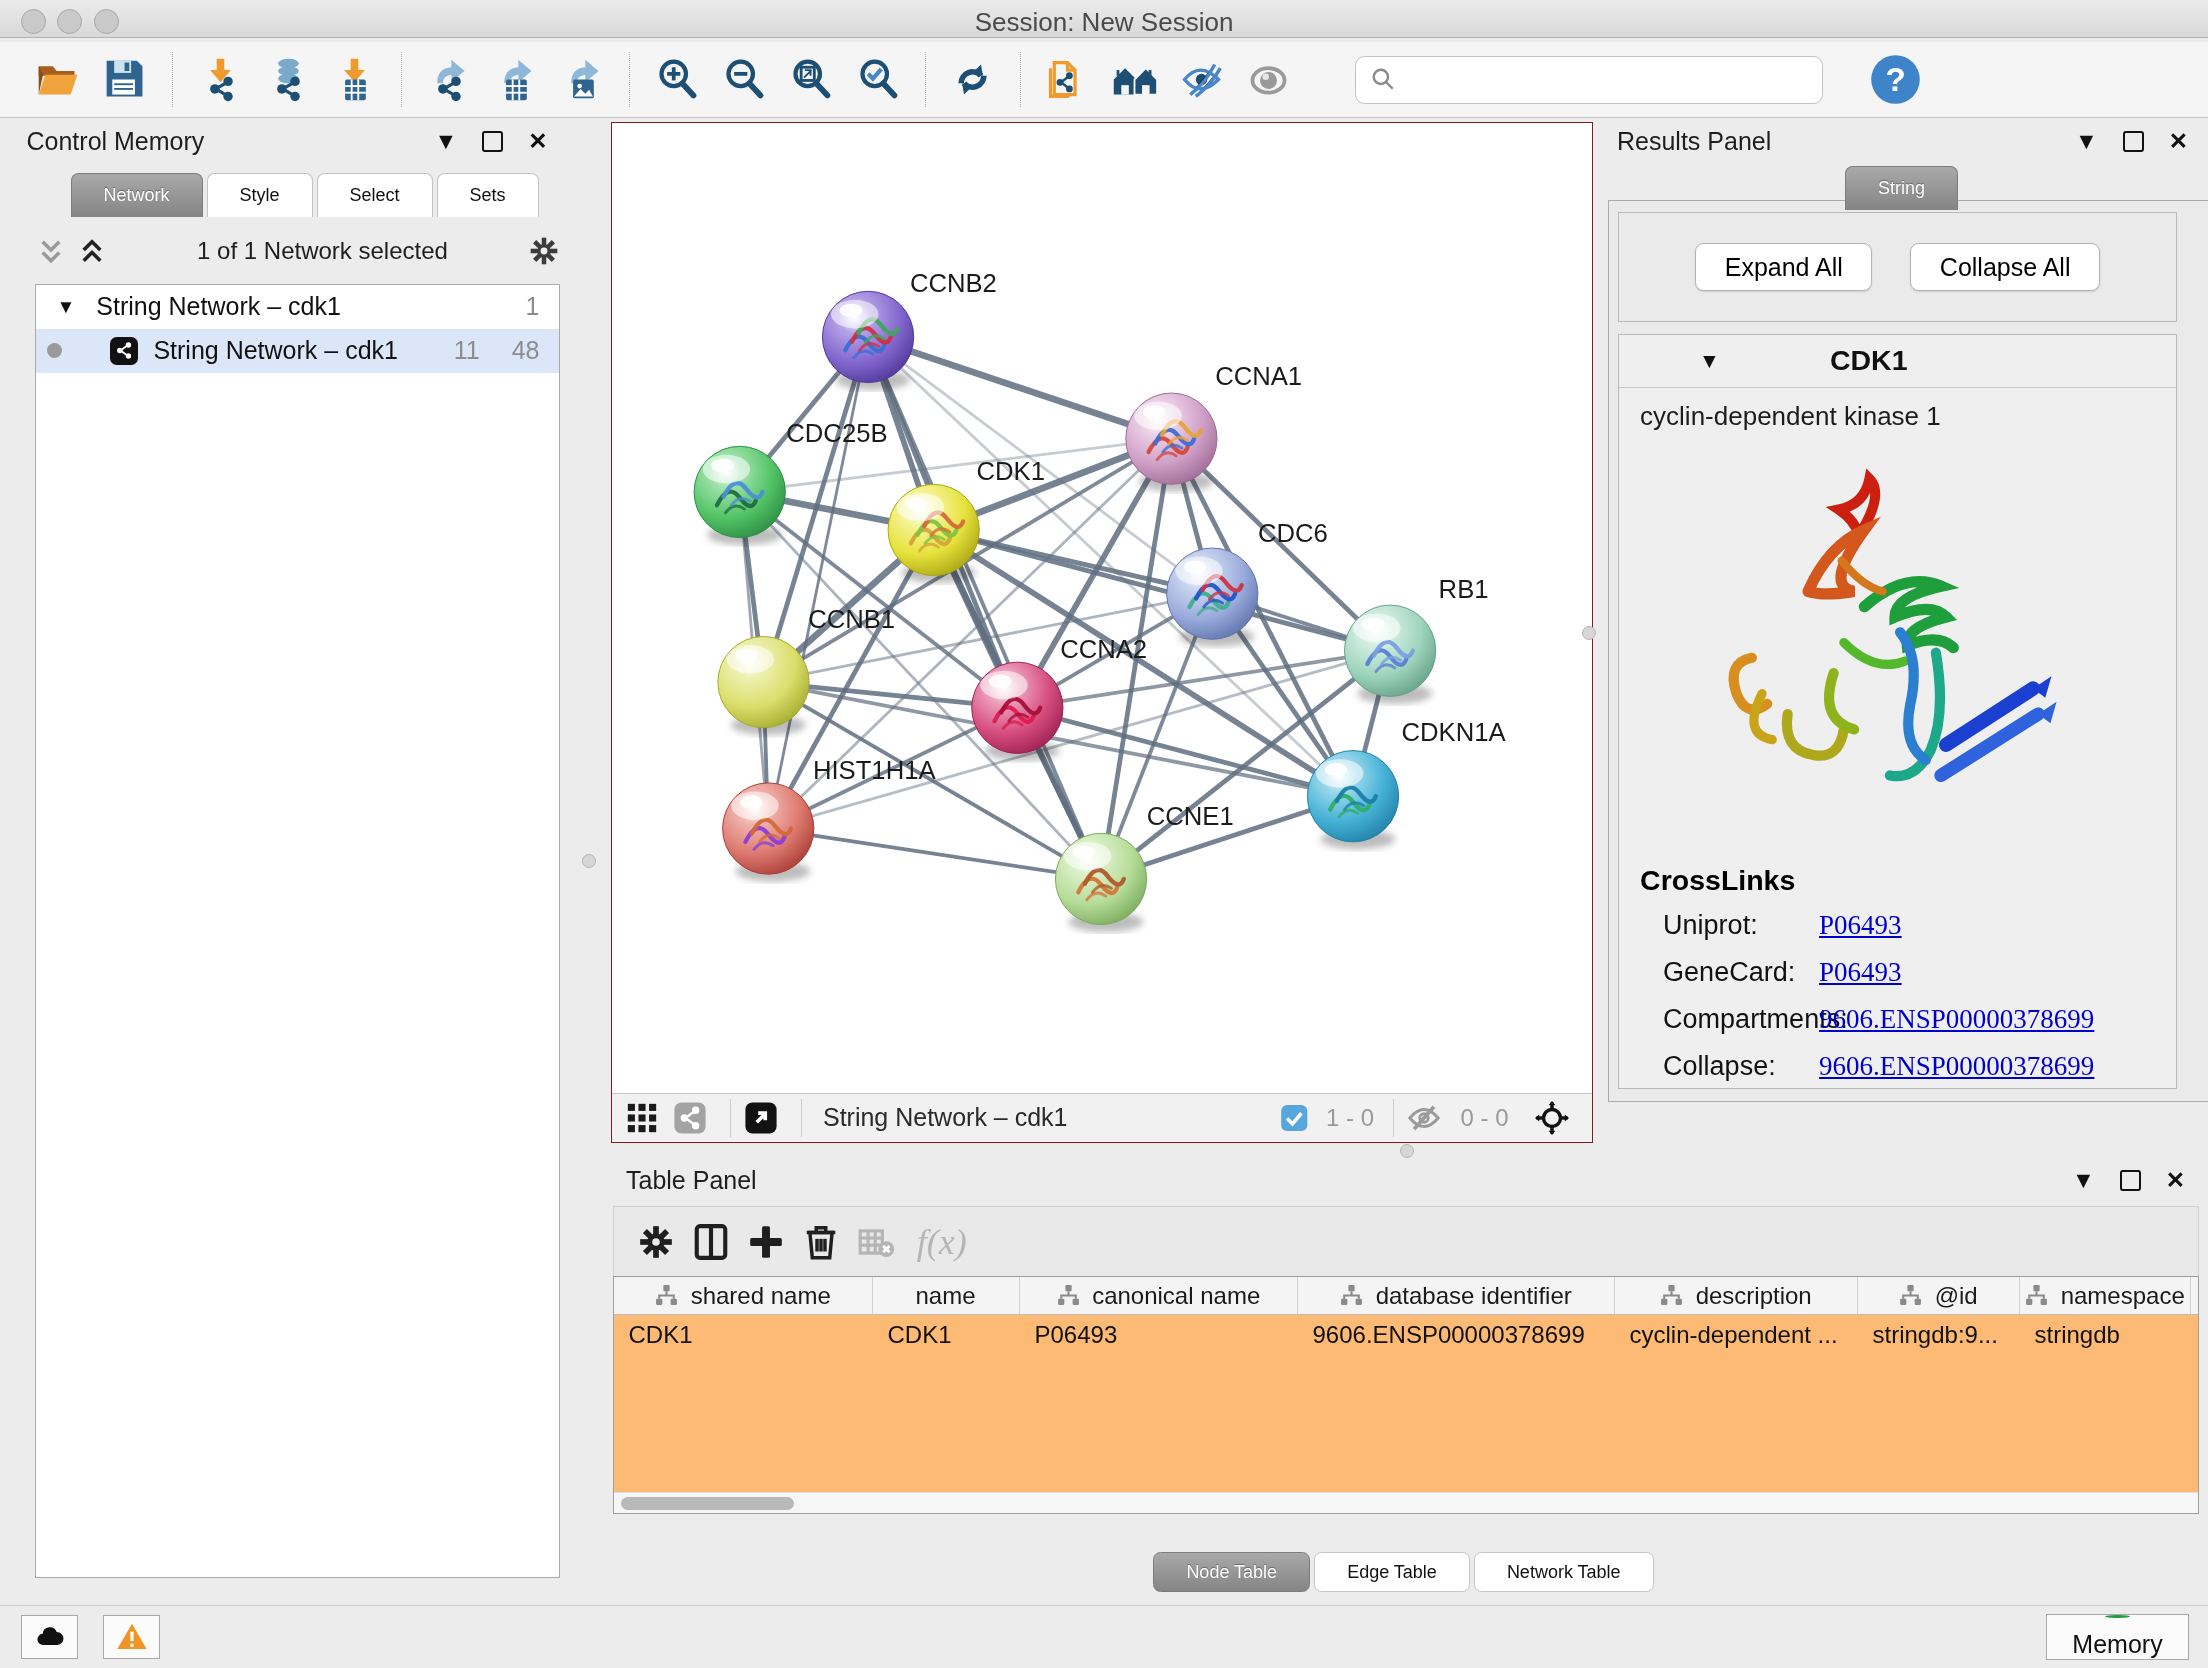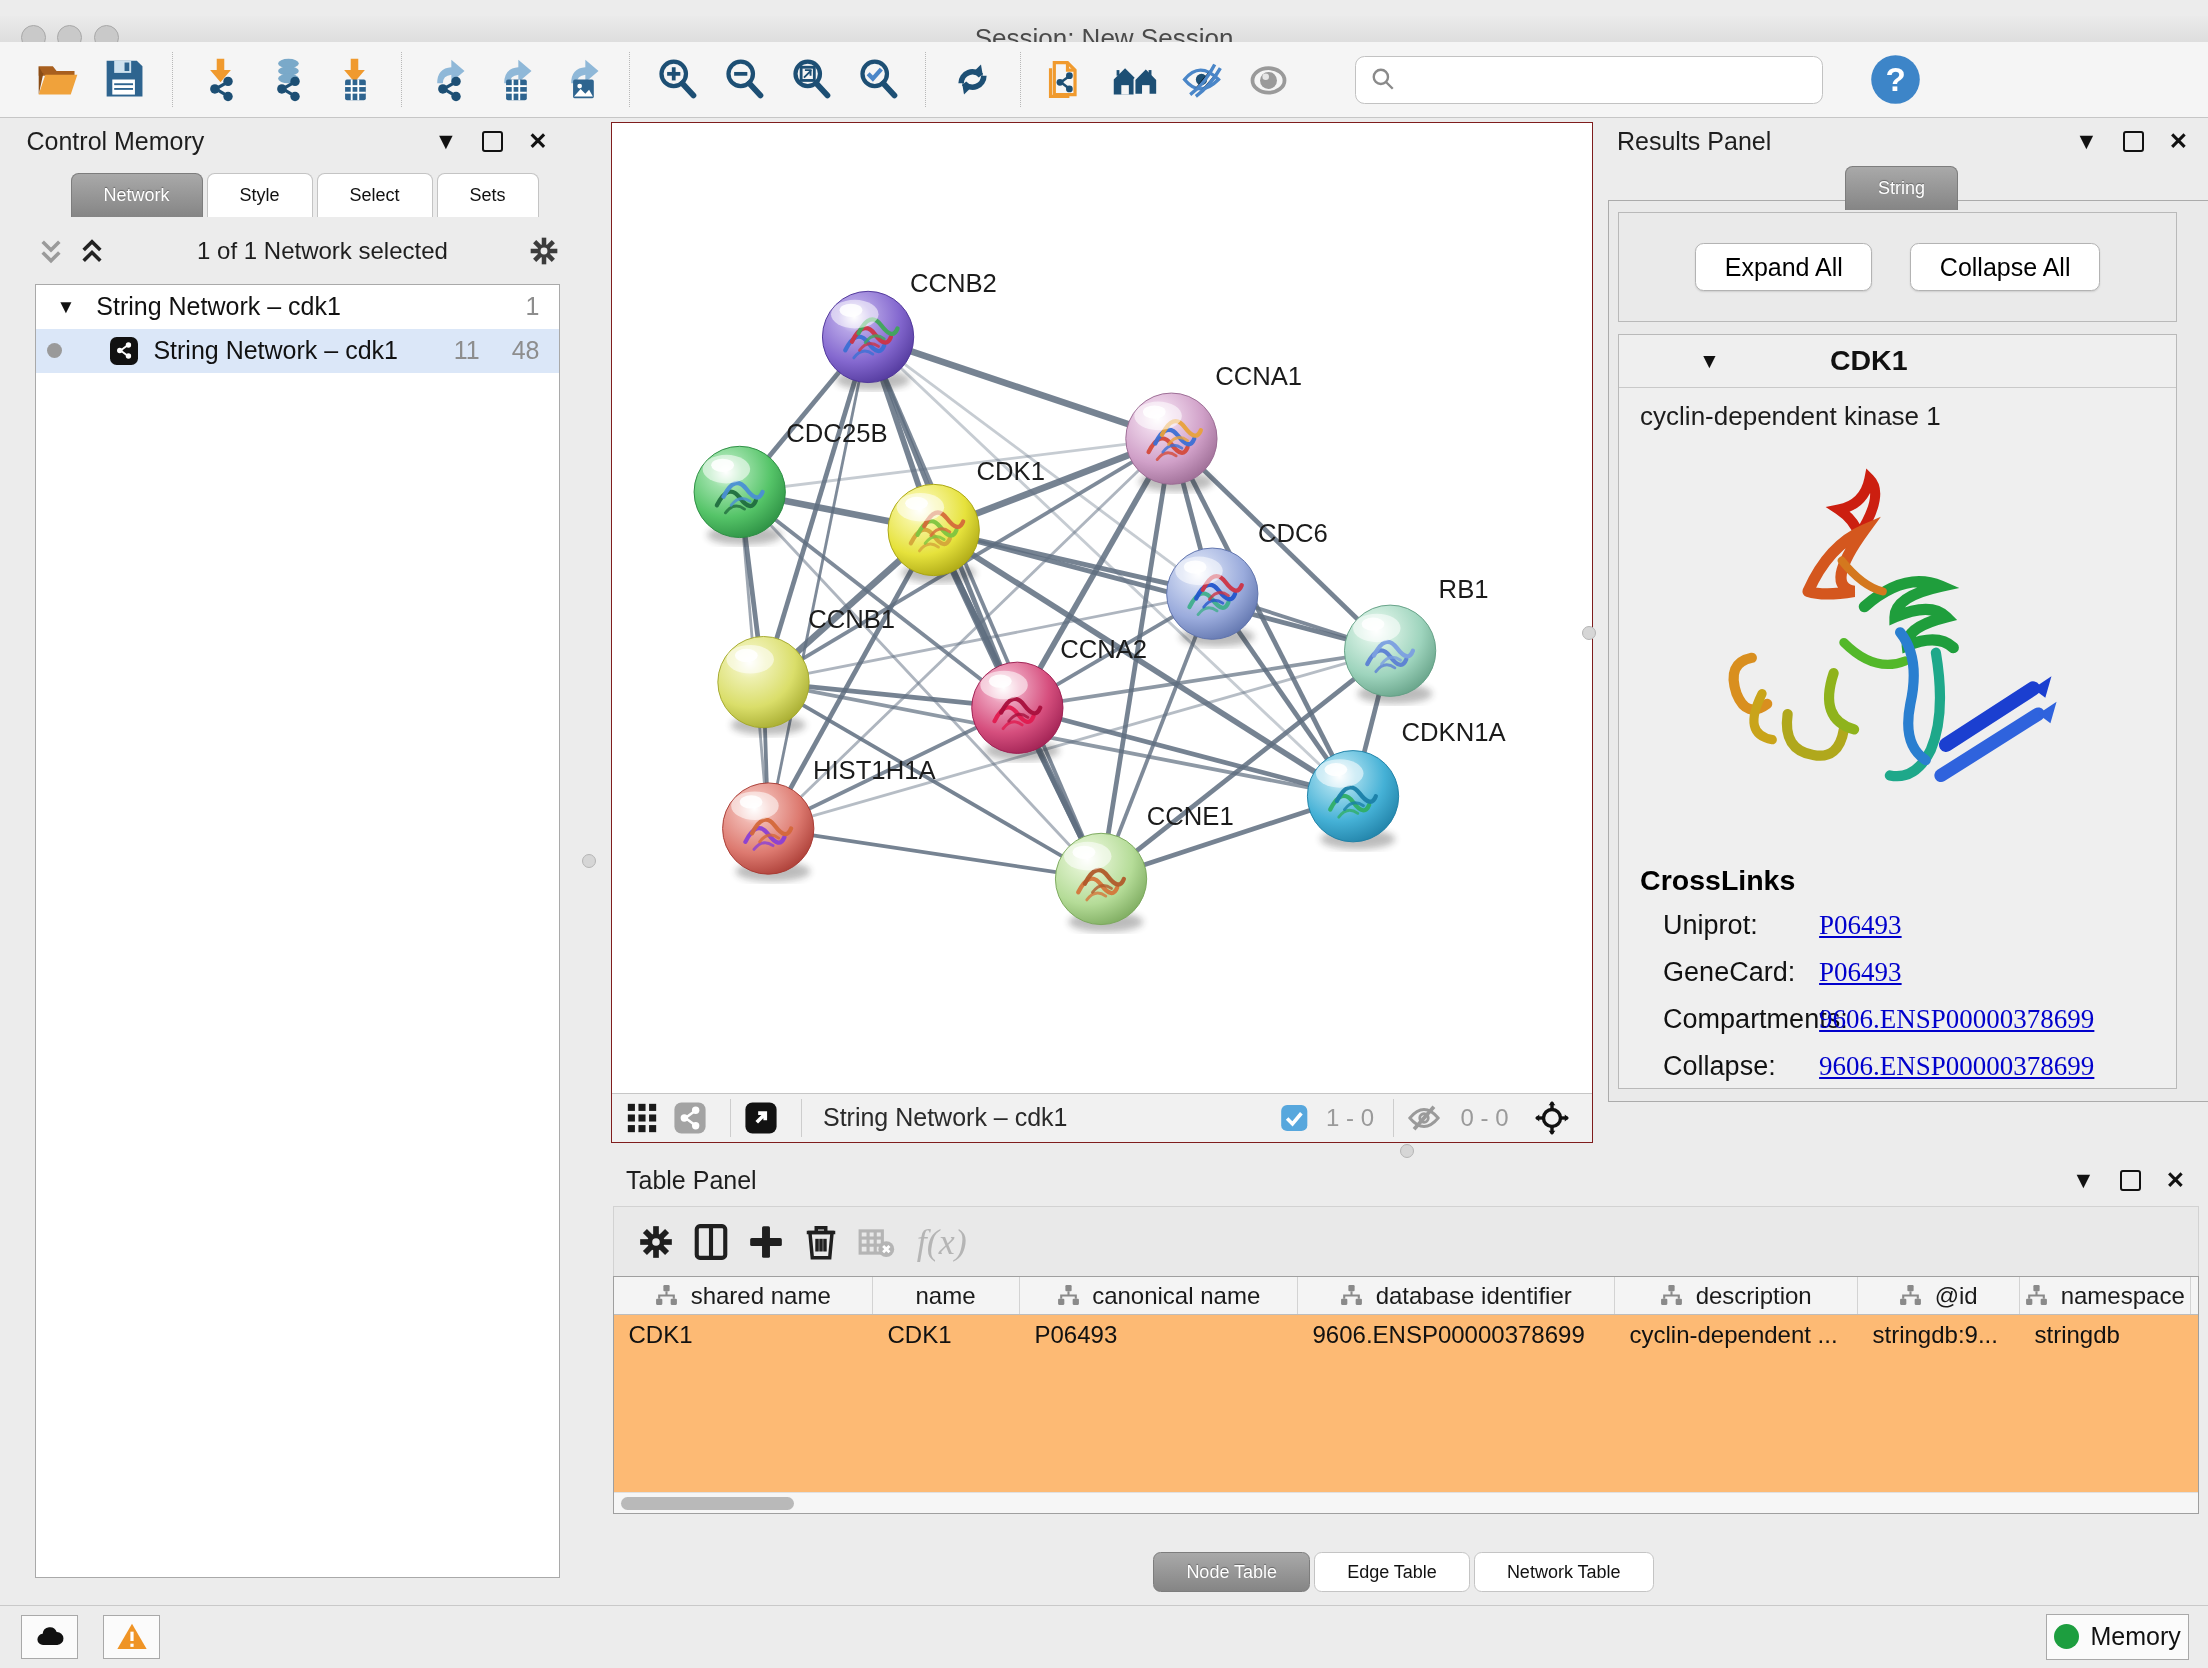--- a/index.html
+++ b/index.html
@@ -1,20 +1,20 @@
 <!DOCTYPE html>
 <html style="font-size:15px"><head>
 <meta charset="utf-8">
 <style>
   html,body{margin:0;padding:0;background:#9a9a9a;}
   *{box-sizing:border-box;font-family:"Liberation Sans",sans-serif;}
   #app{position:relative;width:2208px;height:1668px;background:#ececec;overflow:hidden;}
 
   
-  .titlebar{position:absolute;left:0;top:16px;width:2208px;height:38px;
+  .titlebar{position:absolute;left:0;top:0;width:2208px;height:38px;
     background:linear-gradient(#ebebeb,#d8d8d8);border-bottom:1px solid #b3b3b3;padding-left:9px;}
   .lights{position:absolute;left:21px;top:8.6px;display:flex;gap:11.4px;}
   .light{width:25px;height:25px;border-radius:50%;background:#c9c9c9;border:1px solid #a8a8a8;}
   .wintitle{position:absolute;left:0;right:0;top:6.7px;text-align:center;font-size:26px;color:#4a4a4a;}
 
   
   .toolbar{position:absolute;left:0;top:42px;width:2208px;height:76px;background:#f5f5f5;
     border-bottom:1px solid #c6c6c6;display:flex;align-items:center;padding-left:25px;}
   .tbtn{width:67px;height:61px;display:flex;align-items:center;justify-content:center;flex:0 0 auto;}
   .tbtn svg{width:49px;height:49px;}
@@ -121,21 +121,21 @@
   .tp-tabs .tab{border-radius:7.6px;height:40px;border-bottom:1px solid #c4c4c4;}
   .tp-tabs .tab.active{border-color:#7d7d7d;}
 
   
   .statusbar{position:absolute;left:0;top:1605px;width:2208px;height:63px;background:#ececec;
     border-top:1px solid #c9c9c9;}
   .st-ic{position:absolute;top:8.6px;width:57px;height:44px;background:#fbfbfb;border:1.9px solid #a9a9a9;
     display:flex;align-items:center;justify-content:center;}
   .st-ic svg{width:32px;height:32px;}
   .memory{position:absolute;right:19px;top:7.6px;width:143px;height:46px;background:#fbfbfb;
-    border:1.9px solid #a9a9a9;display:flex;align-items:center;justify-content:center;gap:11.4px;font-size:25px;color:#111;}
+    border:1.9px solid #a9a9a9;display:flex;align-items:center;justify-content:center;gap:11.4px;font-size:25px;color:#111;flex-direction:column;}
   .memdot{width:25px;height:25px;border-radius:50%;}
 </style>
 </head>
 <body>
 
 <div id="app">
 
   <div class="titlebar">
     <div class="lights">
       <div class="light"></div>

